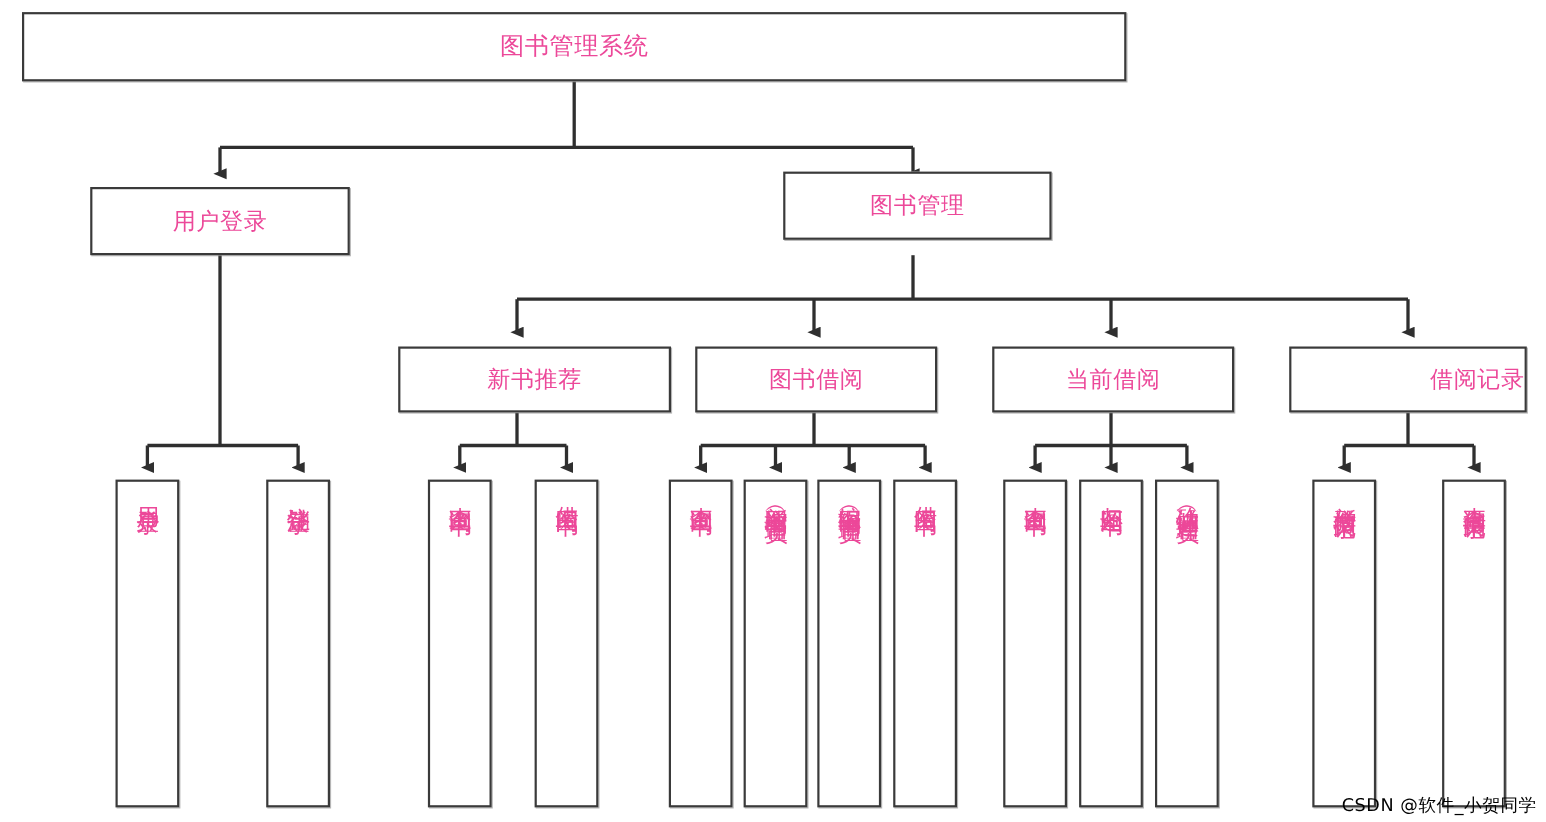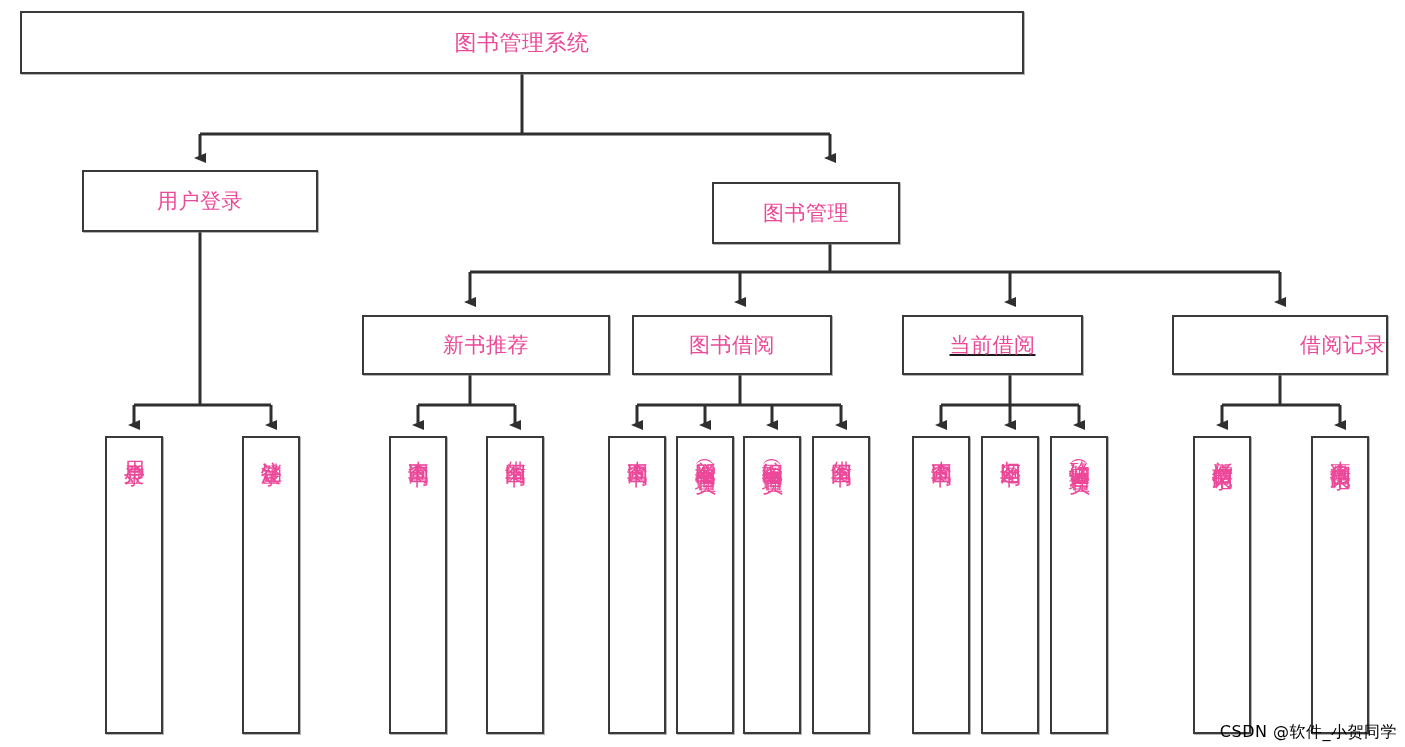--- a/index.html
+++ b/index.html
@@ -124,31 +124,31 @@
     </g>
   </svg>
 
   <div class="node root" style="left:20px; top:11px; width:1004px; height:63px;">
     <span class="label">图书管理系统</span>
   </div>
 
   <div class="node" style="left:82px; top:170px; width:236px; height:62px;">
     <span class="label">用户登录</span>
   </div>
-  <div class="node" style="left:712px; top:182px; width:188px; height:62px;">
+  <div class="node" style="left:712px; top:156px; width:244px; height:62px;">
     <span class="label">图书管理</span>
   </div>
 
   <div class="node" style="left:362px; top:315px; width:248px; height:60px;">
     <span class="label">新书推荐</span>
   </div>
-  <div class="node" style="left:632px; top:315px; width:200px; height:60px;text-align:center;">
+  <div class="node" style="left:632px; top:315px; width:220px; height:60px;text-align:center;">
     <span class="label">图书借阅</span>
   </div>
-  <div class="node" style="left:902px; top:315px; width:181px; height:60px;text-decoration:underline;">
+  <div class="node" style="left:902px; top:315px; width:220px; height:60px;">
     <span class="label">当前借阅</span>
   </div>
   <div class="node" style="left:1172px; top:315px; width:216px; height:60px;justify-content:flex-end;">
     <span class="label">借阅记录</span>
   </div>
 
   <div class="node vertical" style="left:105px; top:436px; width:58px; height:298px;">
     <span class="label">用户登录</span>
   </div>
   <div class="node vertical" style="left:242px; top:436px; width:58px; height:298px;">

